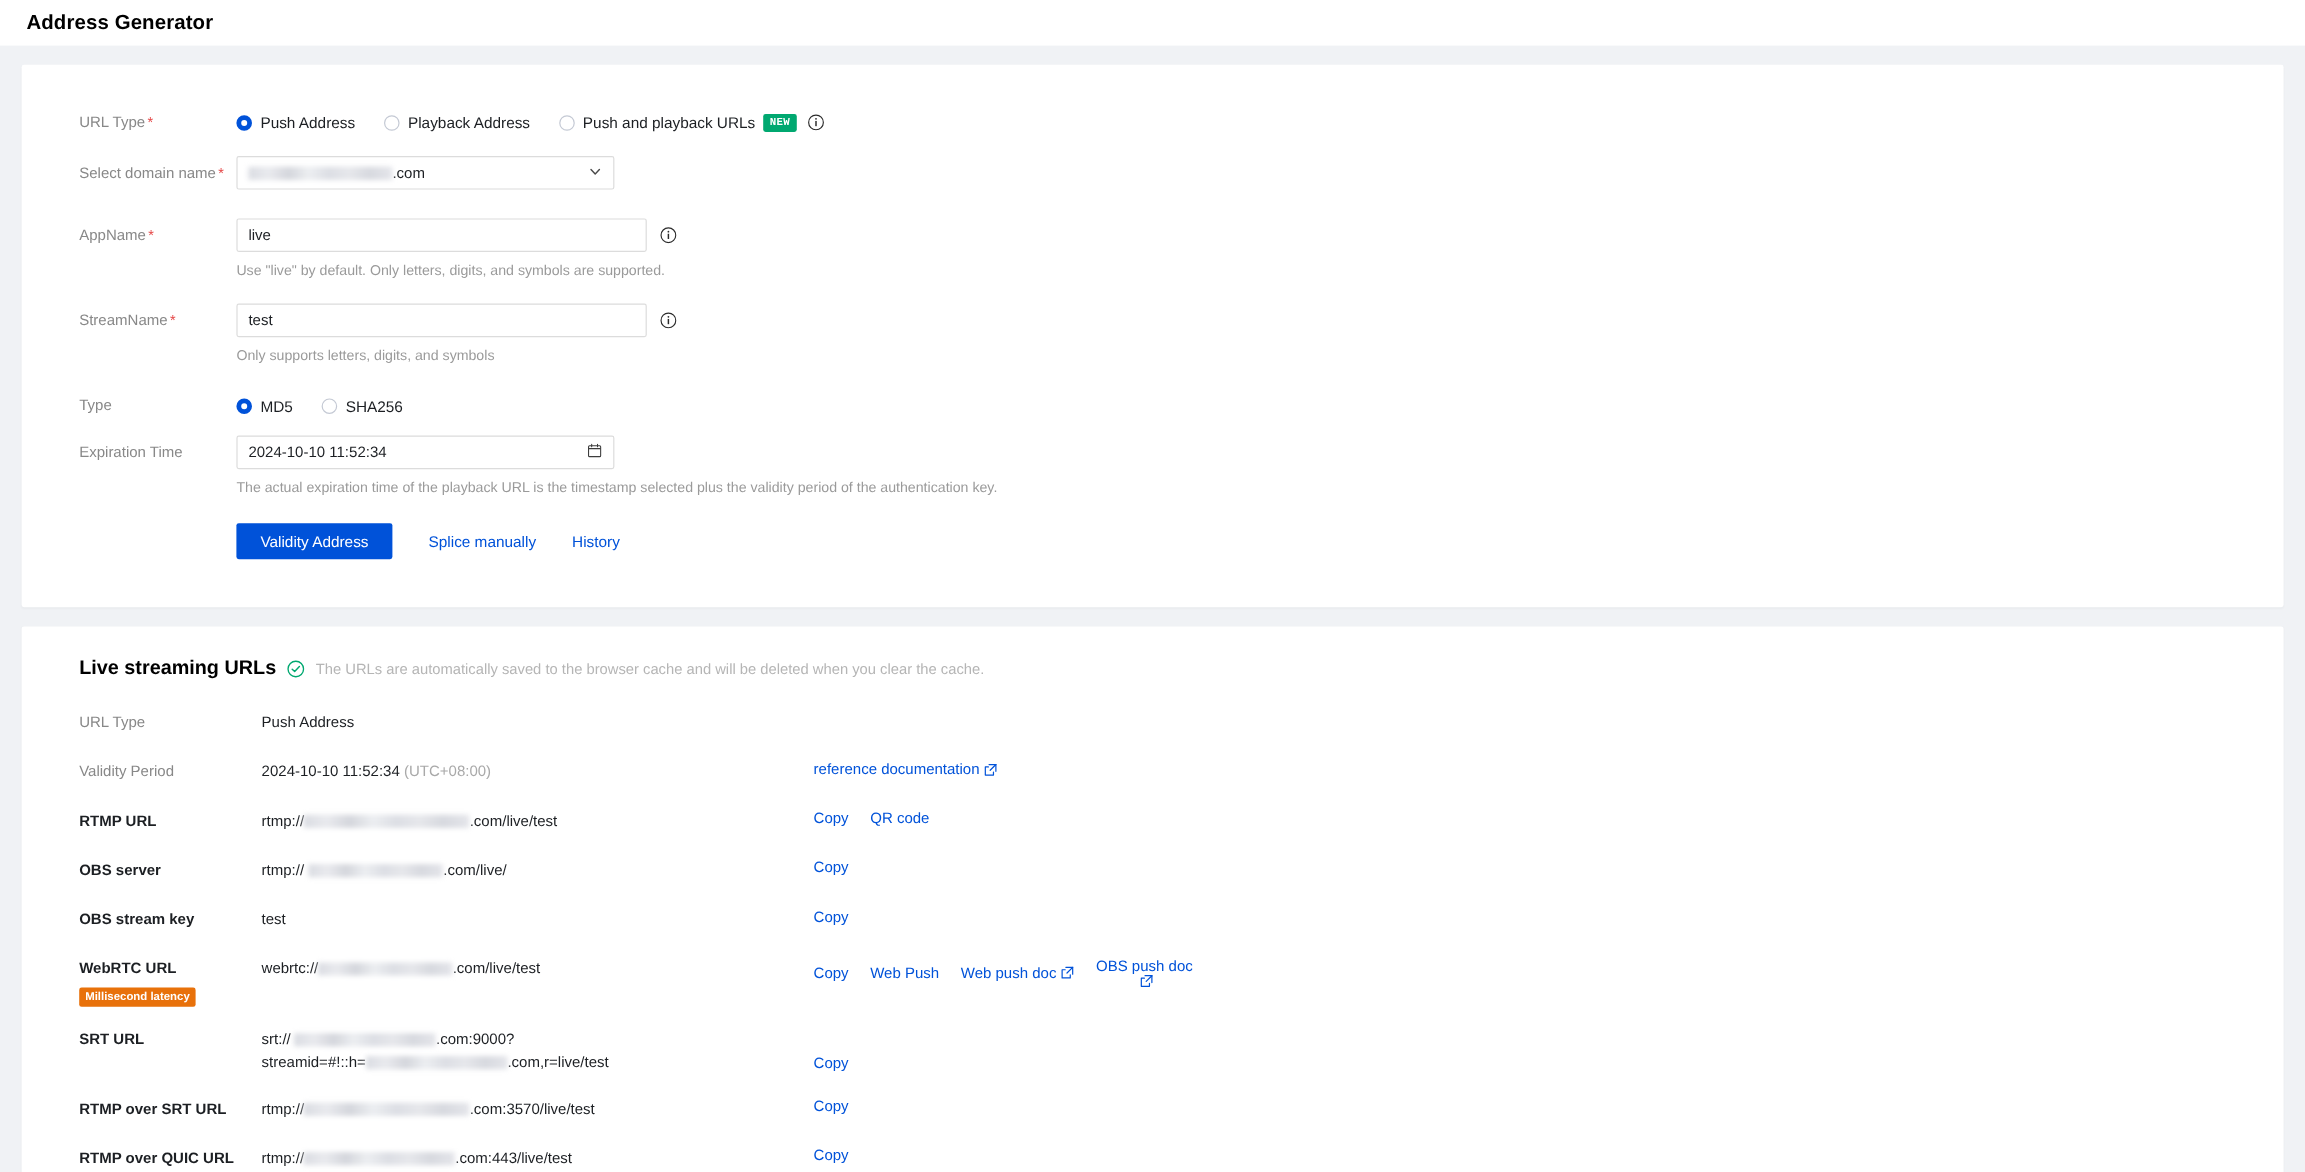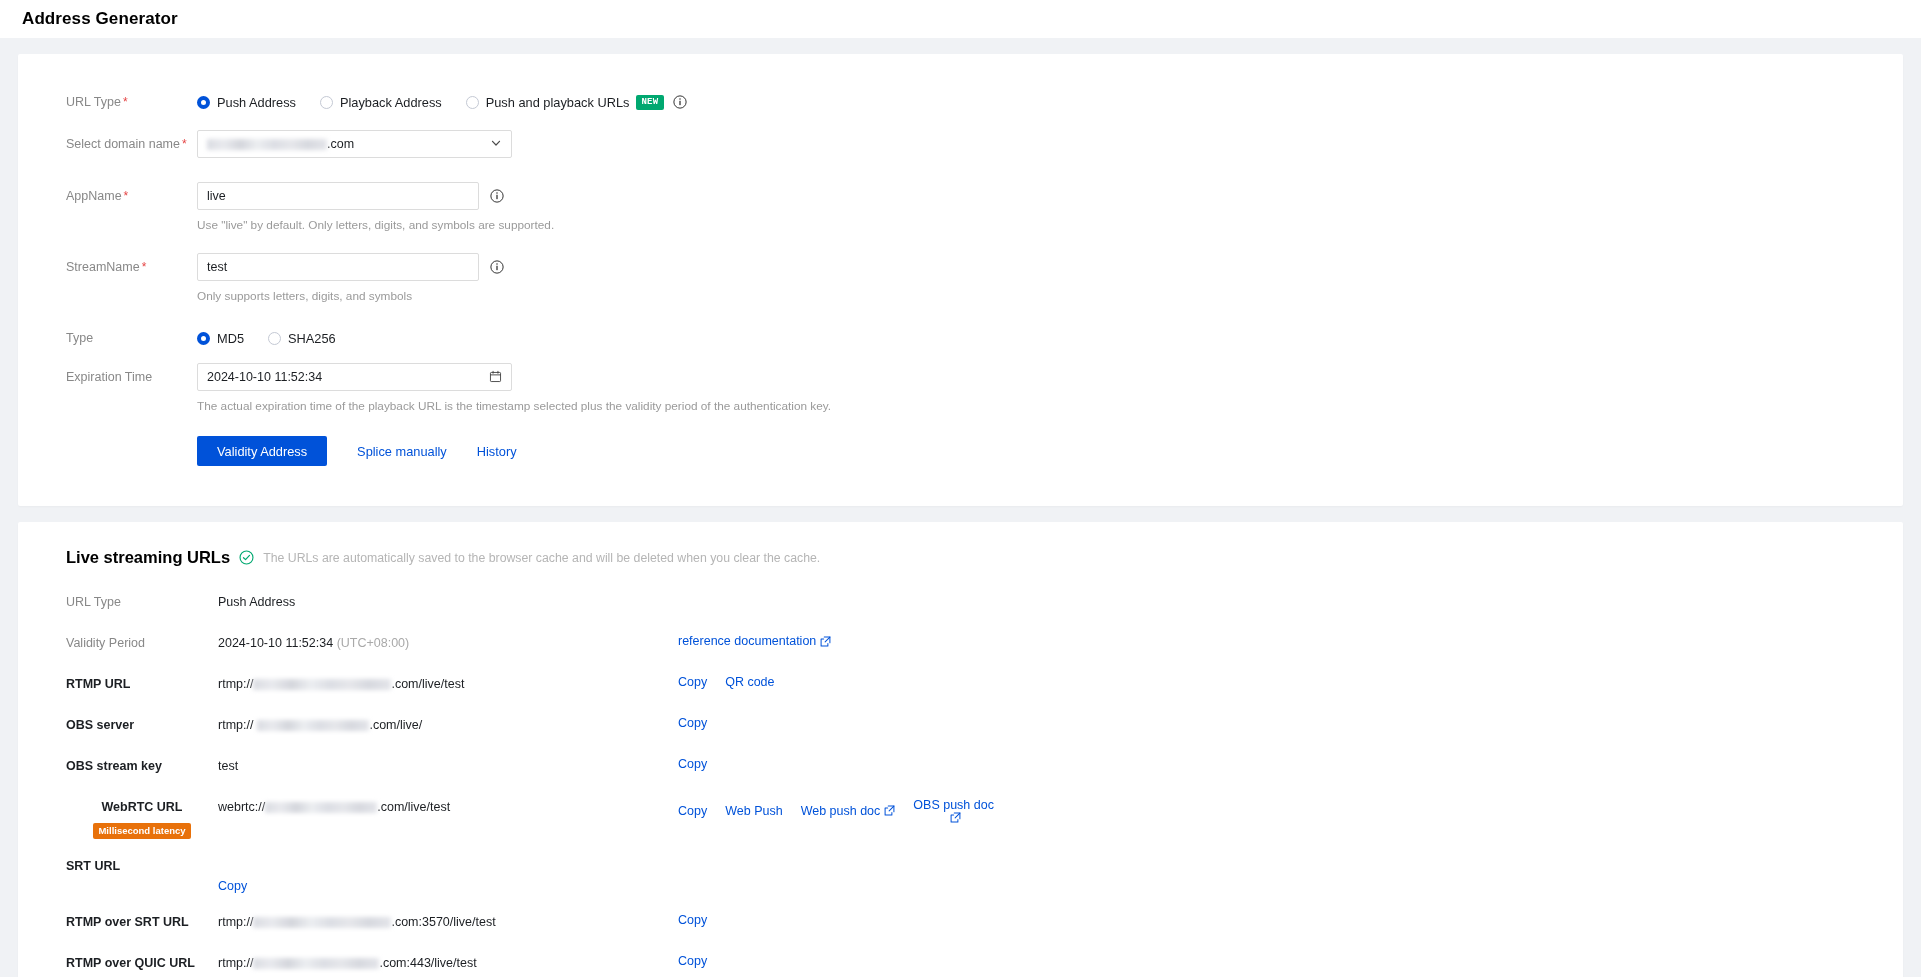--- a/index.html
+++ b/index.html
@@ -74,21 +74,21 @@
     padding: 2px 5px 2px 5px; border-radius: 2px;
     margin-left: 7px; letter-spacing: .3px; line-height: 11px; font-family: Liberation Mono, monospace;
   }
   .info-icon {
     margin-left: 9px; width: 14px; height: 14px; flex: none;
     color: #383838; display: inline-flex; align-items: center;
   }
 
   
   .input {
-    width: 282px; height: 28px;
+    width: 342px; height: 28px;
     border: 1px solid #dcdcdc; background: #fff;
     border-radius: 2px;
     font-size: 12.5px; color: #1c1f23;
     display: flex; align-items: center;
     padding: 0 9px; position: relative;
   }
   .input.select { width: 315px; justify-content: space-between; }
   .input .caret { color: #555; font-size: 11px; }
   .blur {
     display: inline-block;
@@ -161,21 +161,21 @@
   }
   .alink .ext { margin-left: 4px; display: inline-flex; }
 
   .badge-latency {
     display: inline-block;
     background: #e8710a; color: #fff;
     font-size: 9.5px; font-weight: bold;
     padding: 3px 5px; border-radius: 2px;
     margin-top: 7px; line-height: 10px; white-space: nowrap;
   }
-  .stack { display: flex; flex-direction: column; align-items: center; }
+  .stack { display: flex; flex-direction: column; align-items: flex-start; }
   .two-line .uactions { padding-top: 22px; }
 </style>
 </head>
 <body>
 
 <div class="page">
 
   <div class="titlebar">
     <div class="title">Address Generator</div>
   </div>
@@ -409,20 +409,28 @@
                 <path d="M10.8 1.2 L5.6 6.4" stroke="#0052d9" stroke-width="1.1" stroke-linecap="round"></path>
                 <path d="M8.6 8.1 V10.8 H1.2 V3.4 H4" fill="none" stroke="#0052d9" stroke-width="1.1" stroke-linecap="round" stroke-linejoin="round"></path>
               </svg>
           </span>
         </a>
       </div>
     </div>
 
     <div class="urow strong two-line" style="margin-bottom:20px;">
       <div class="ulabel">SRT URL</div>
+      <div class="uval">
+        <div>
+          <span>srt://</span><span class="blur" style="width:118px;margin-left:3px;"></span><span>.com:9000?</span>
+        </div>
+        <div>
+          <span>streamid=#!::h=</span><span class="blur" style="width:118px;"></span><span>.com,r=live/test</span>
+        </div>
+      </div>
       <div class="uactions">
         <a class="alink">Copy</a>
       </div>
     </div>
 
     <div class="urow strong">
       <div class="ulabel">RTMP over SRT URL</div>
       <div class="uval">
         <span>rtmp://</span><span class="blur" style="width:138px;"></span><span>.com:3570/live/test</span>
       </div>

